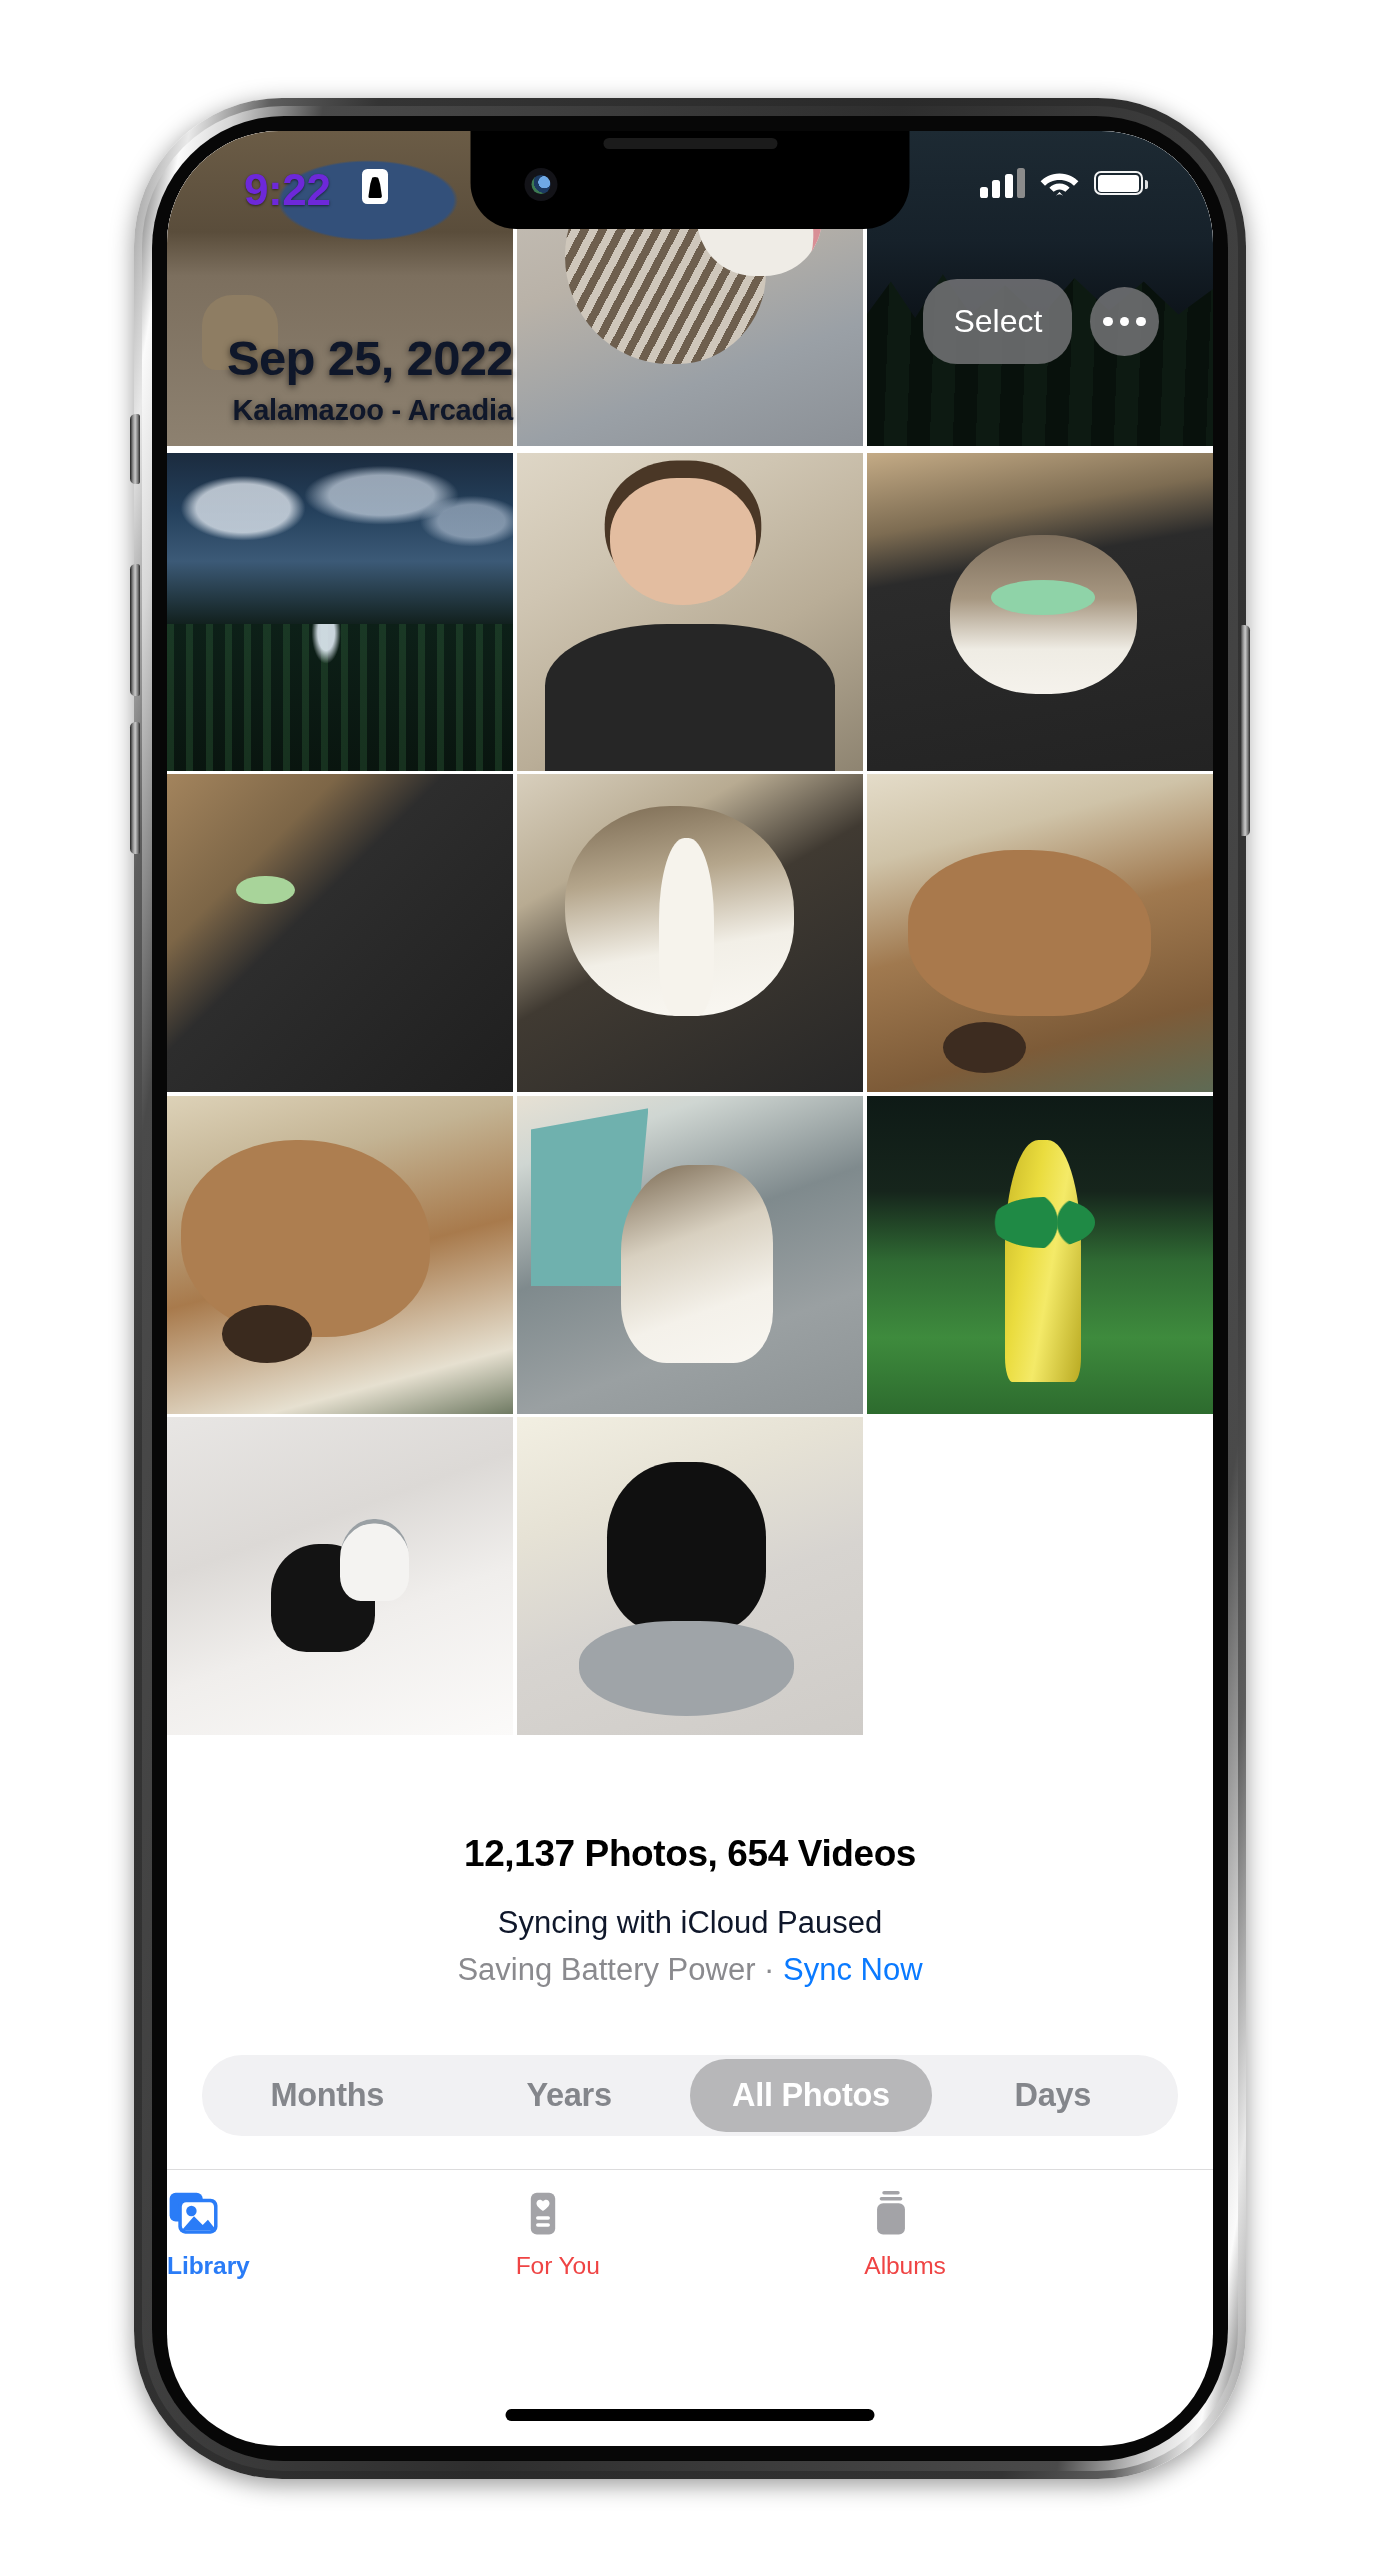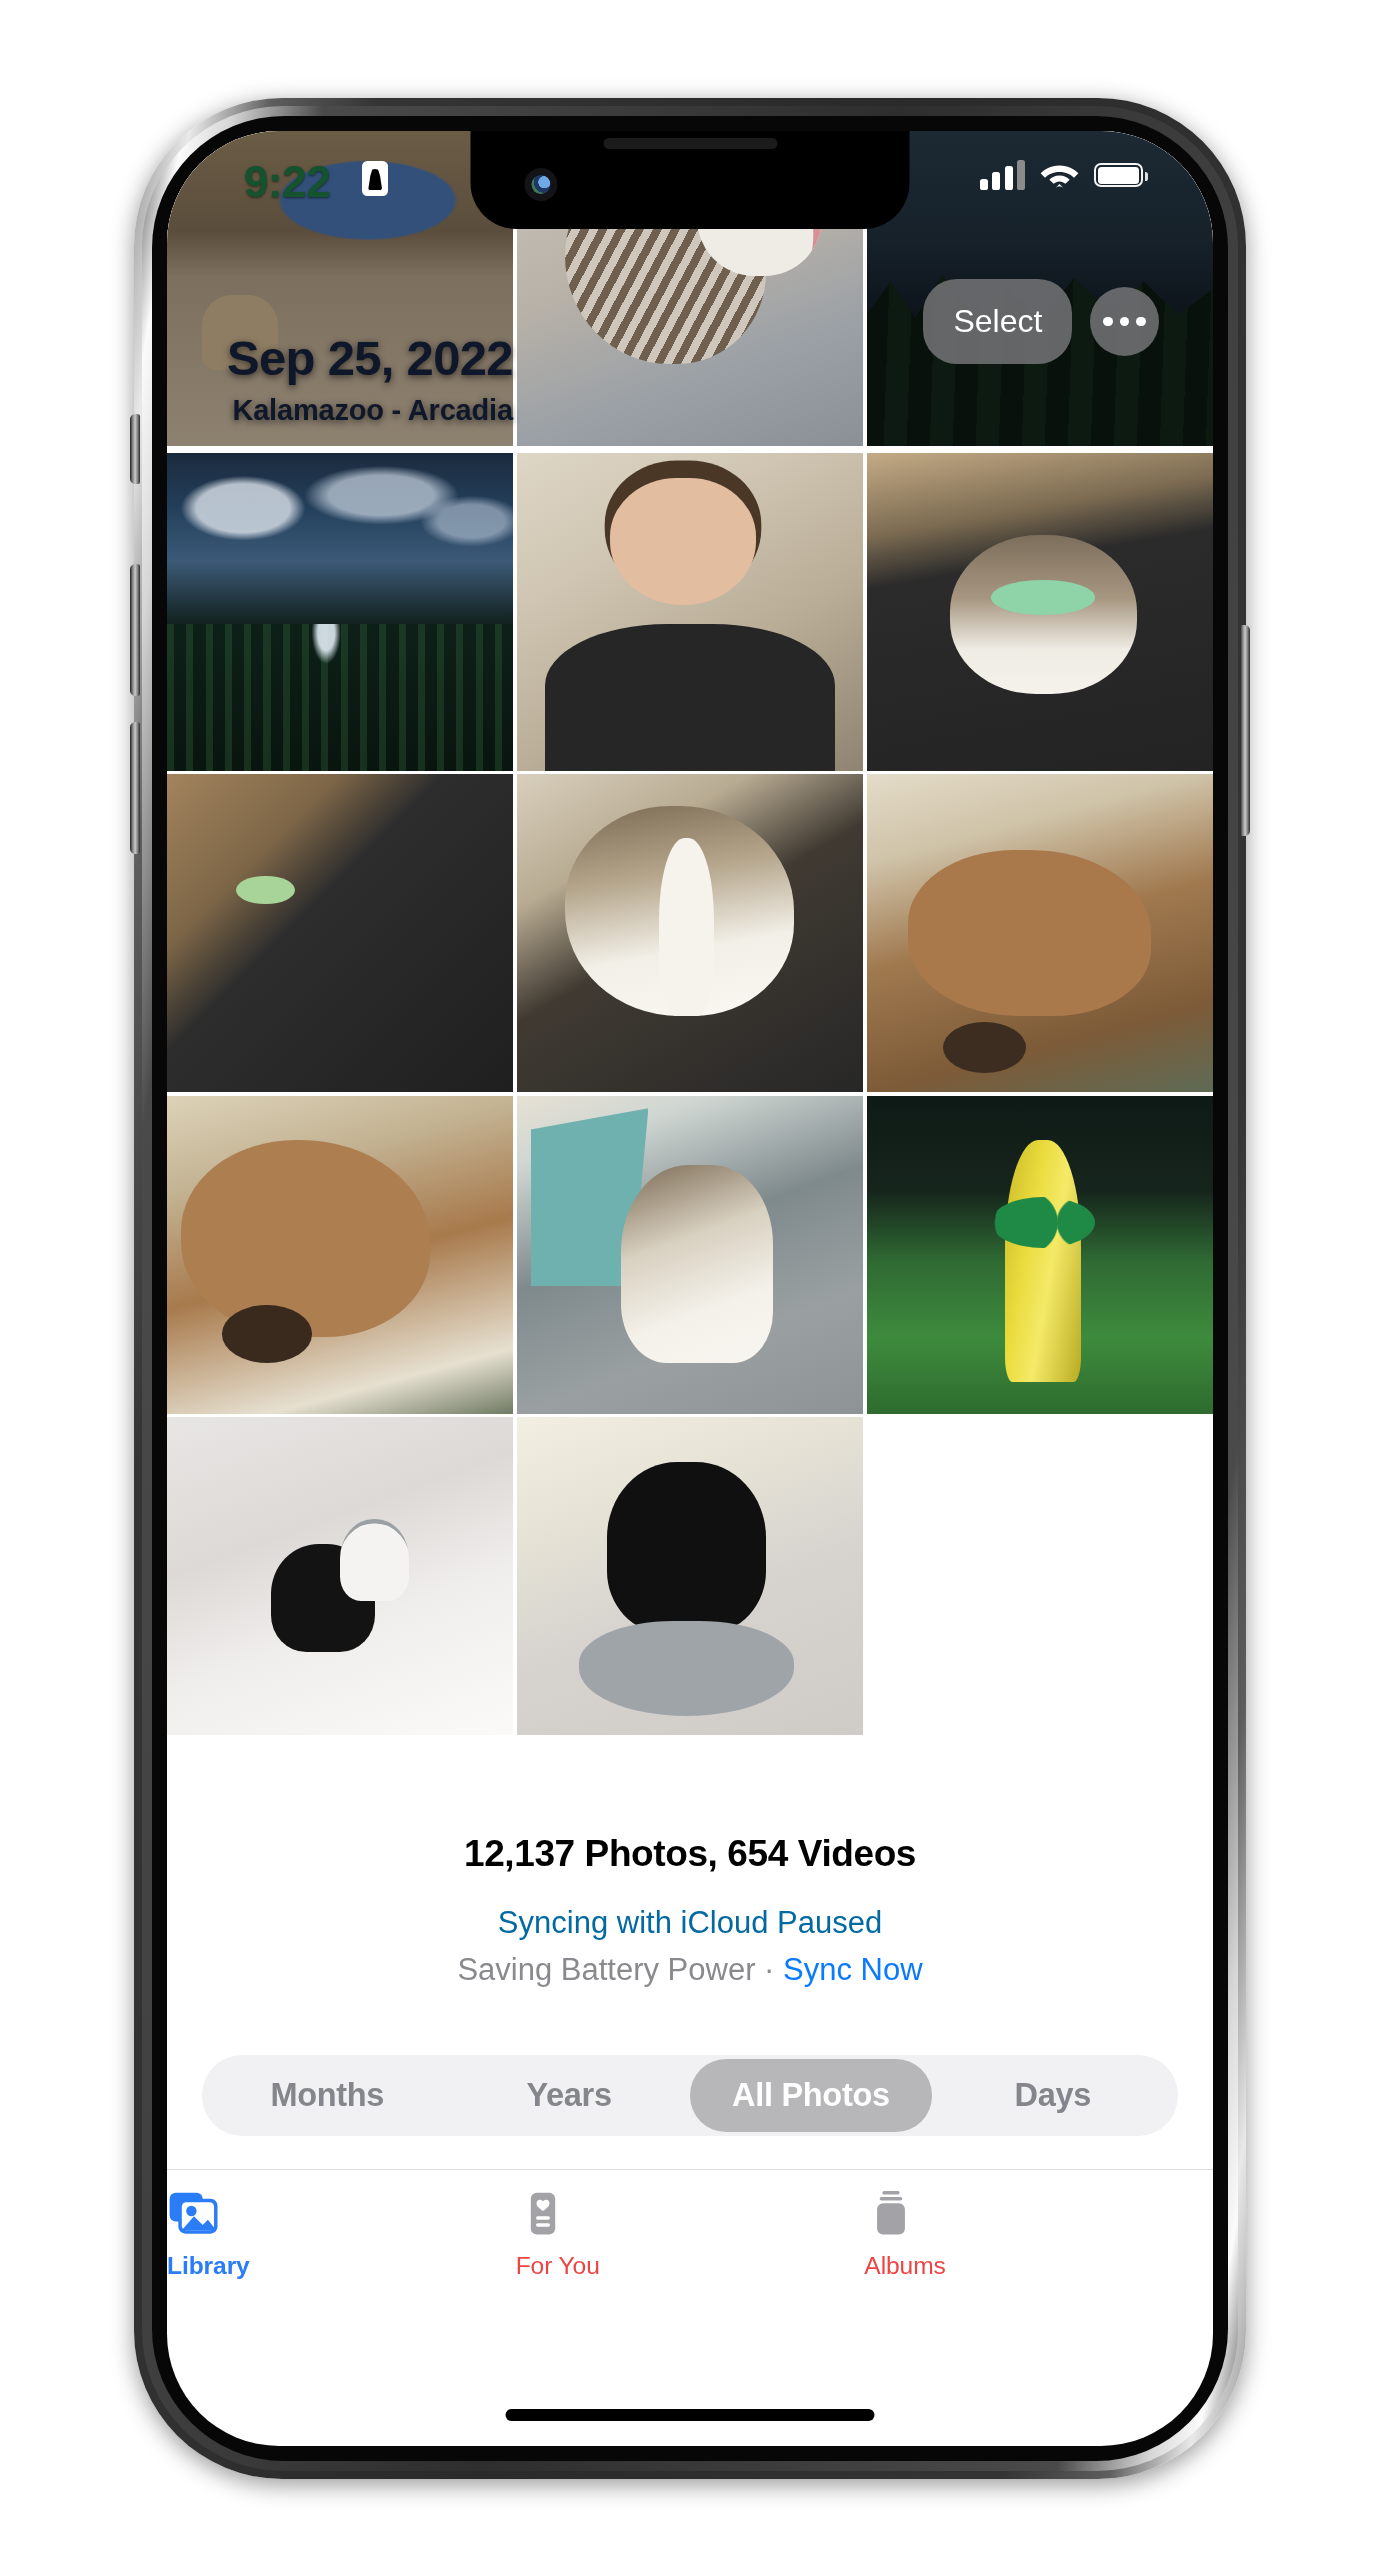--- a/index.html
+++ b/index.html
@@ -93,24 +93,24 @@
     position: absolute;
     left: 7px; top: 7px;
     width: 19.3px; height: 19.3px;
     border-radius: 50%;
     background: radial-gradient(circle at 68% 38%, #6fa9e6 0 34%, #1c3a61 36% 60%, #3d7a52 62% 100%);
   }
 
   
   #status-bar {
     position: absolute;
-    top: 0; left: 0; right: 0;
+    top: 8px; left: 0; right: 0;
     height: 98px;
     z-index: 35;
-    color: #14532d;
+    color: #6d28d9;
     pointer-events: none;
   }
   #status-time {
     position: absolute;
     left: 77px;
     top: 26px;
     font-size: 44px;
     font-weight: bold;
     letter-spacing: -0.4px;
     text-shadow: 0 0.9px 2.6px rgba(0,0,0,.55);
@@ -449,21 +449,21 @@
     padding-top: 35px;
   }
   #photo-count {
     font-size: 37px;
     font-weight: bold;
     color: #000;
     letter-spacing: -0.4px;
   }
   #sync-status {
     font-size: 31px;
-    color: #0369a1;
+    color: #0f172a;
     margin-top: 30px;
   }
   #sync-detail {
     font-size: 31px;
     color: #8a8a8e;
     margin-top: 10.5px;
   }
   #sync-now-link {
     color: #0a7aff;
     cursor: pointer;

